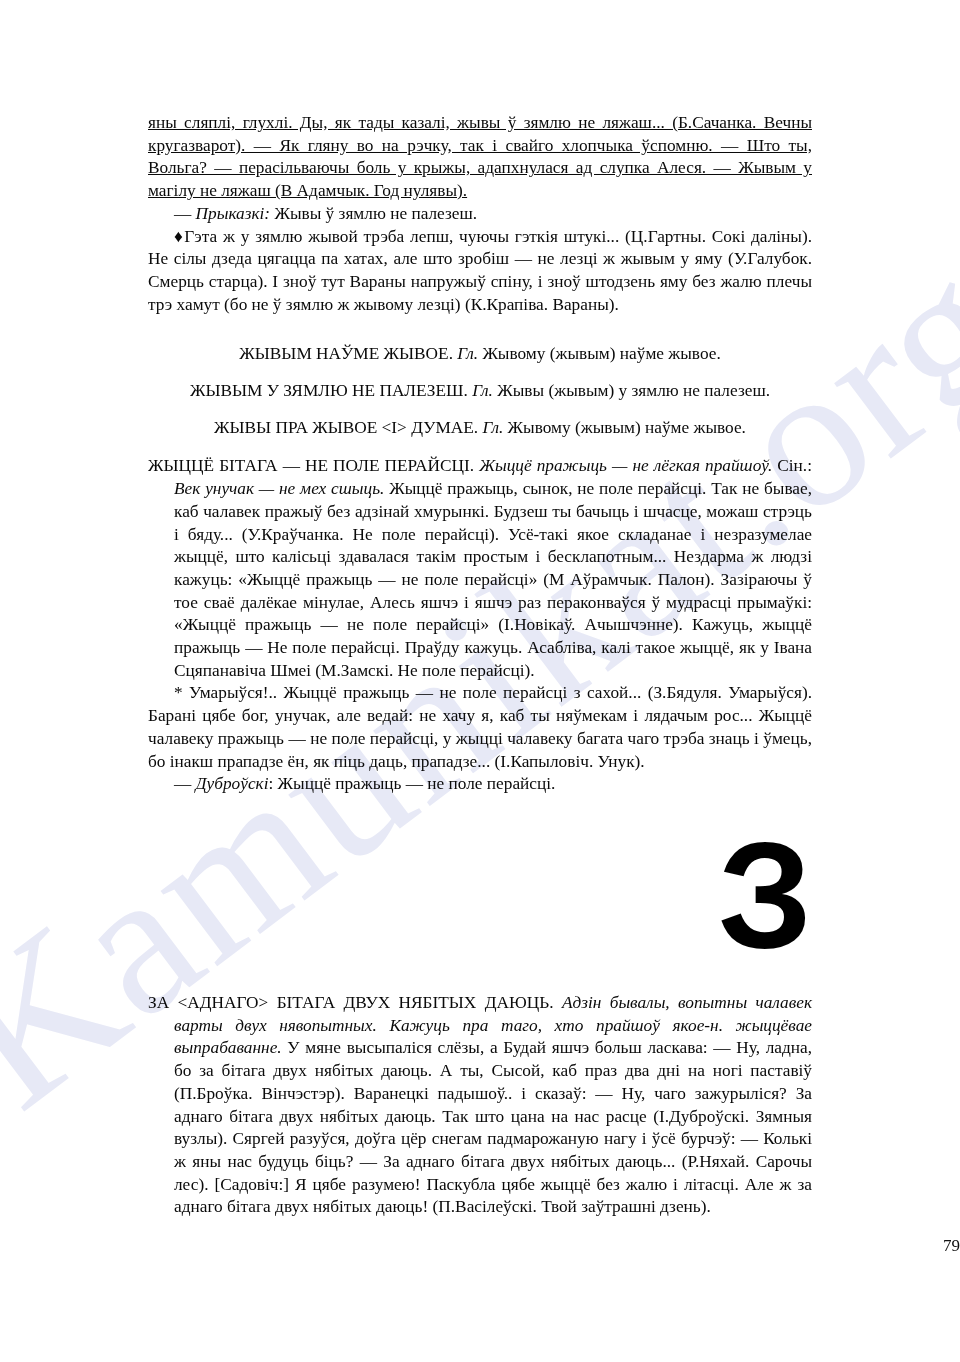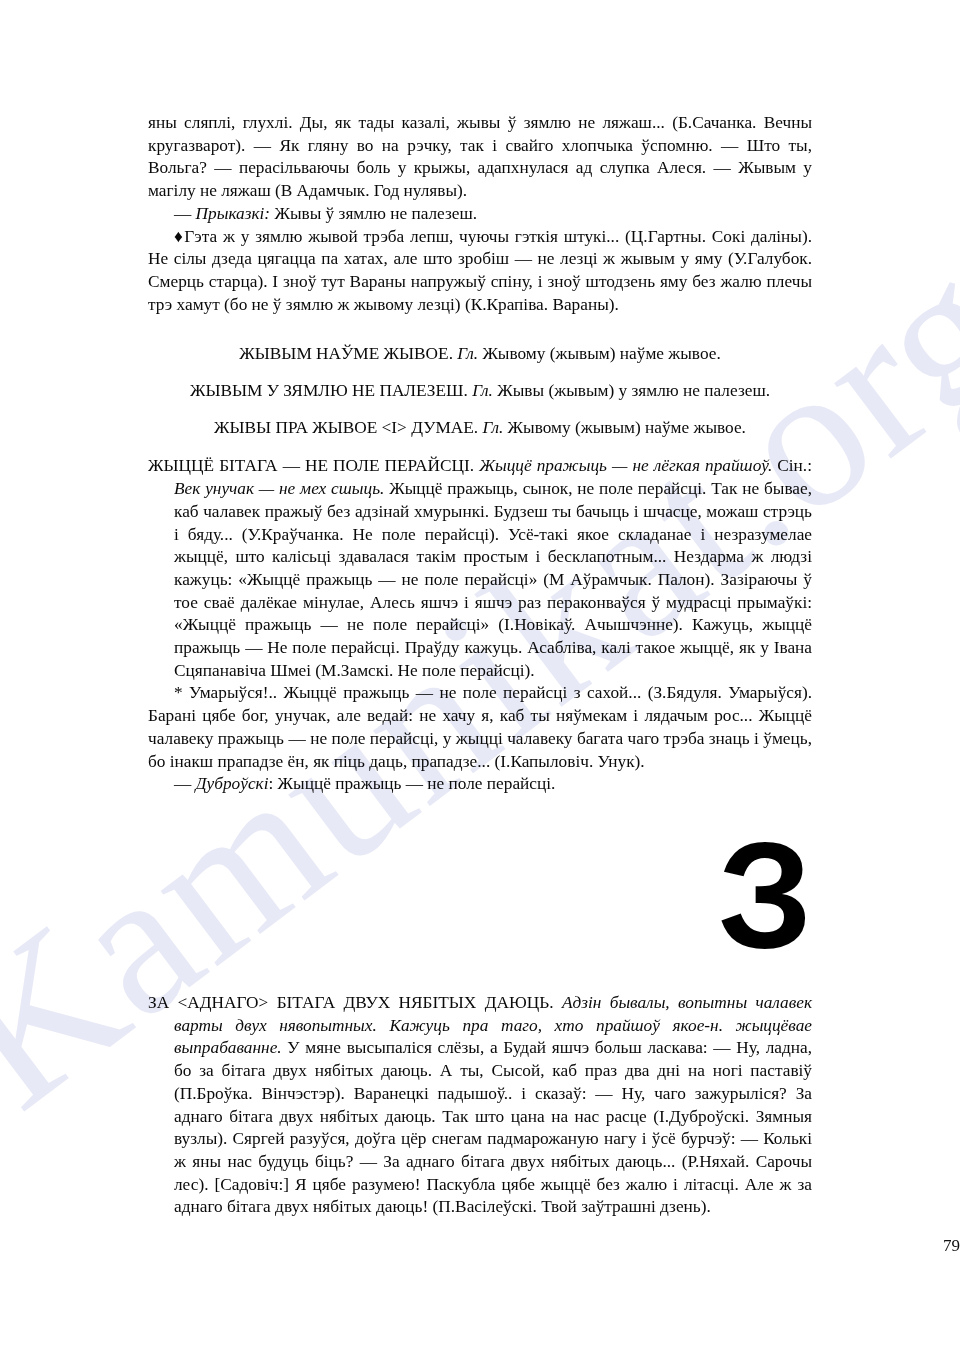--- a/index.html
+++ b/index.html
@@ -49,20 +49,21 @@
     font-size: 17.3px;
     line-height: 22.7px;
     text-align: justify;
     text-justify: inter-word;
     hyphens: none;
   }
 
   
   .para-body {
     text-indent: 0;
+    text-decoration: underline;
   }
   .para-indent {
     text-indent: 26px;
   }
 
   
   .entry {
     text-indent: 0;
     padding-left: 26px;
   }

